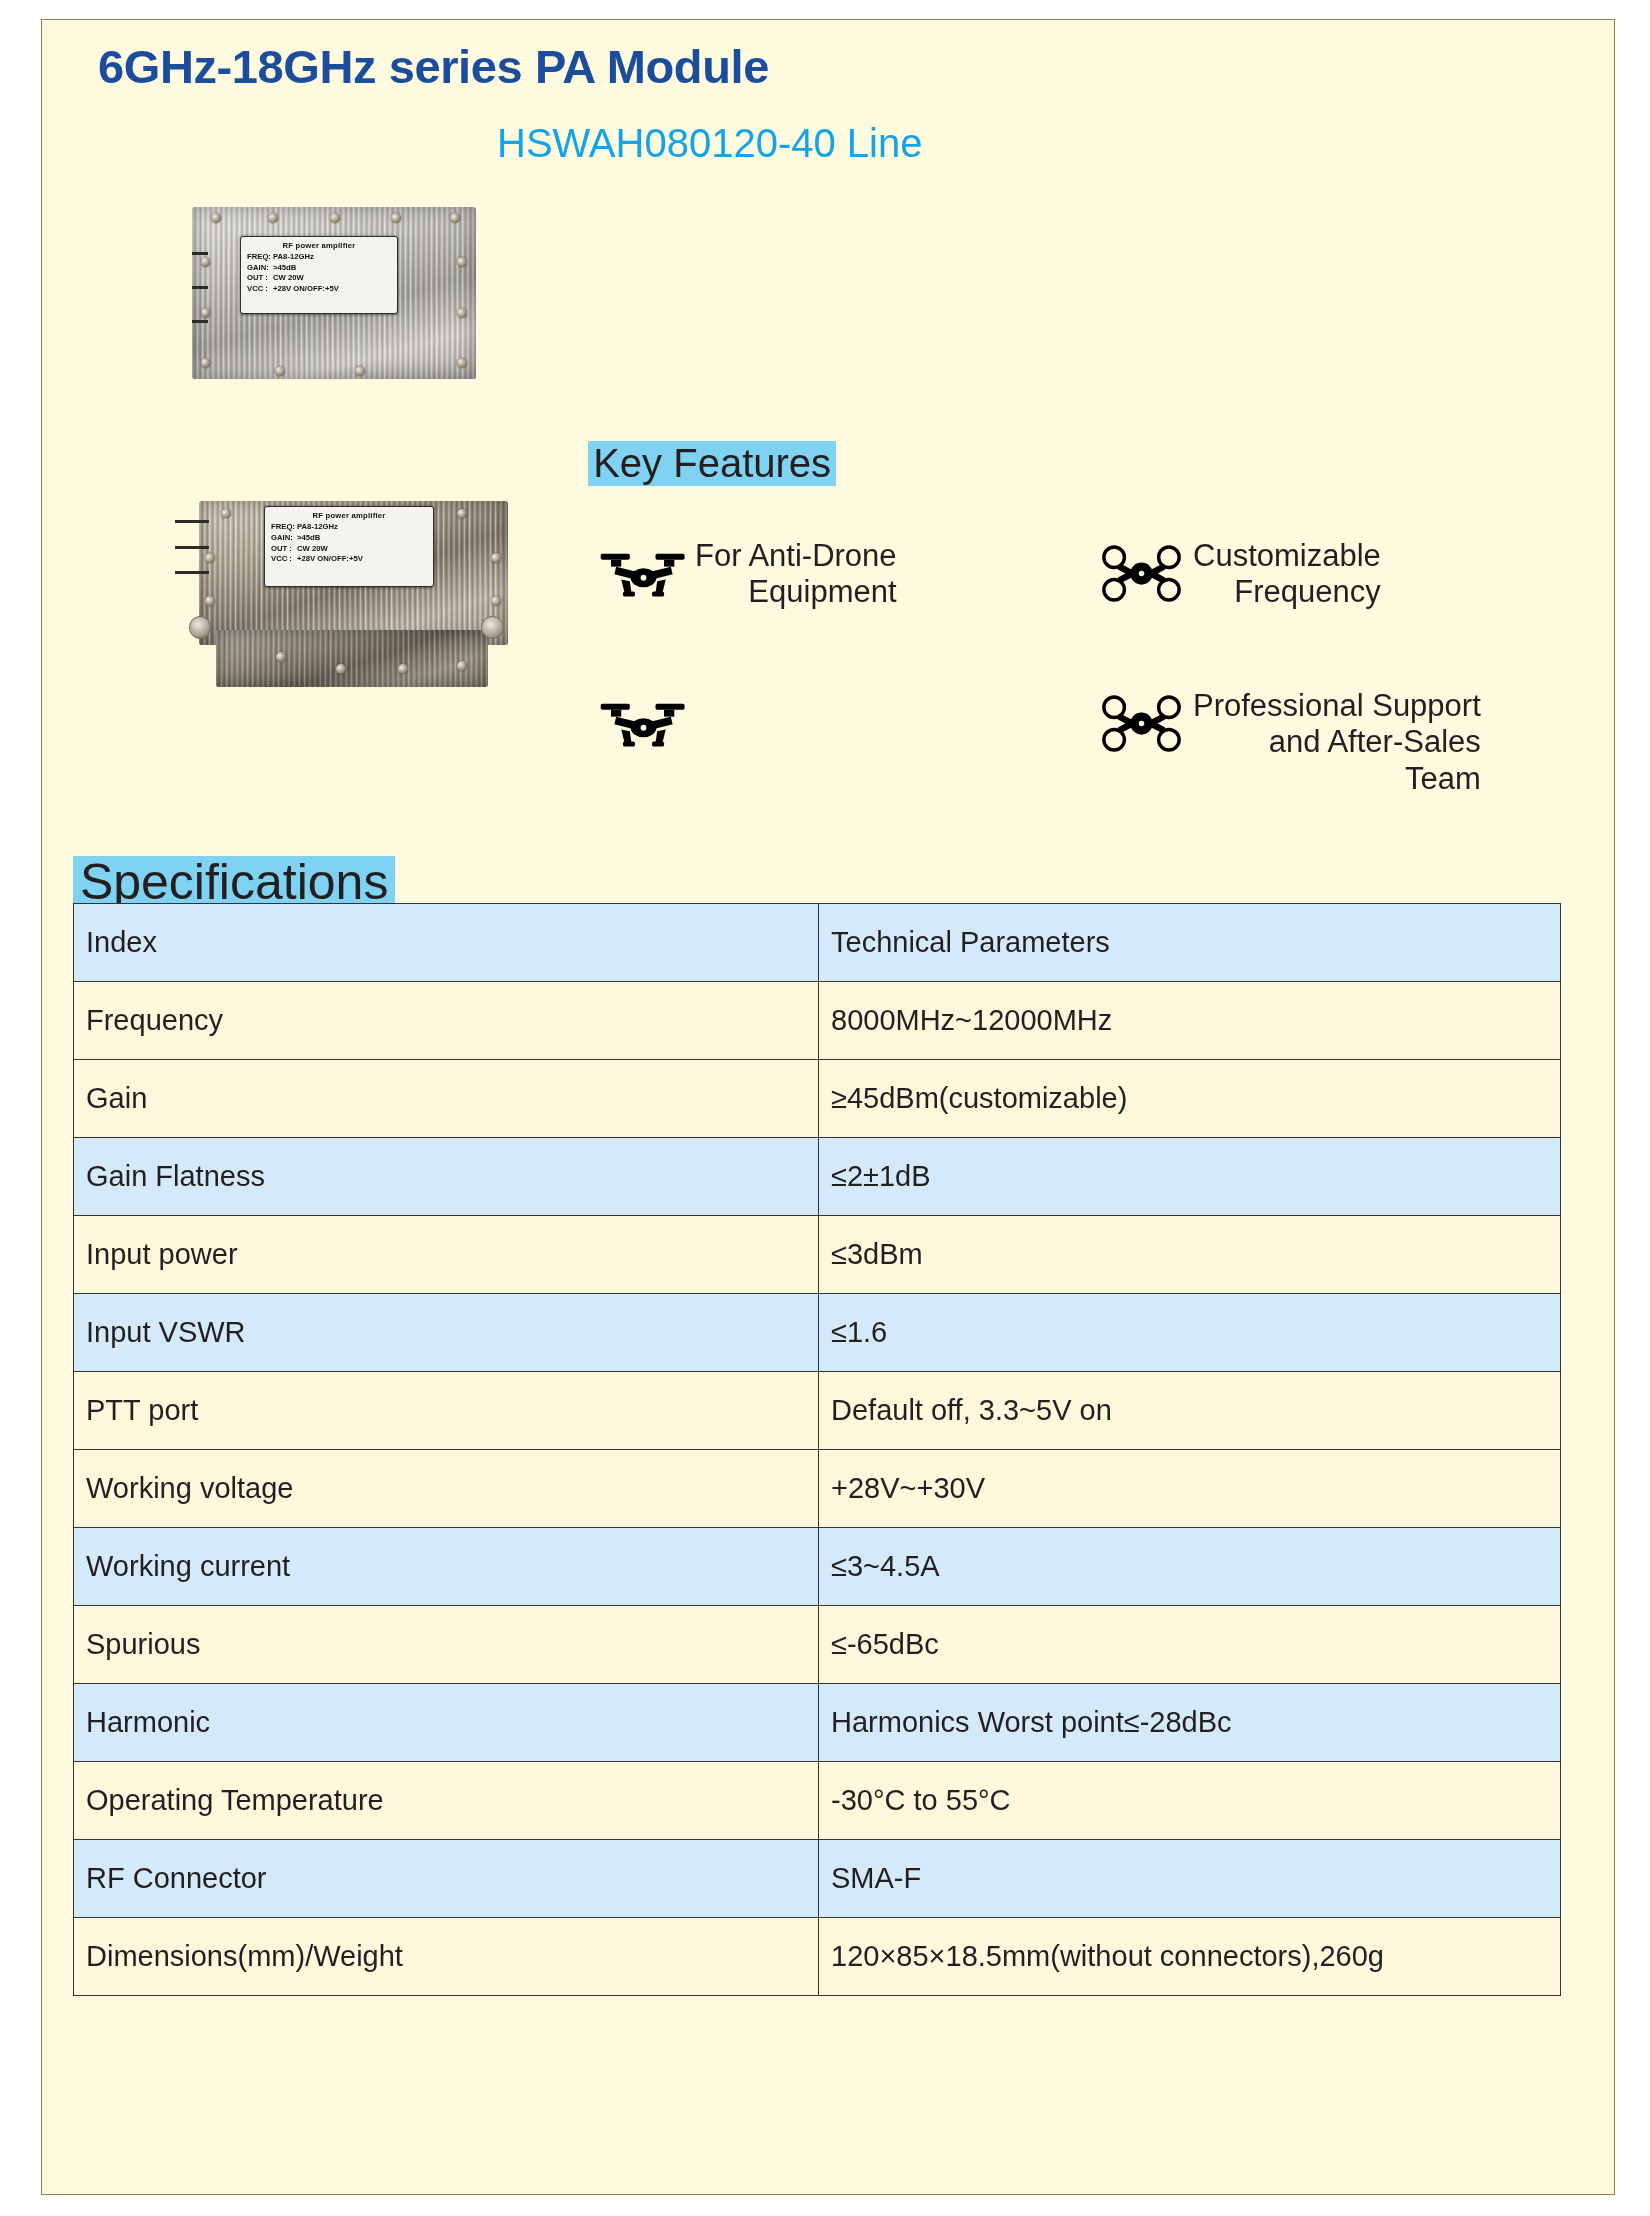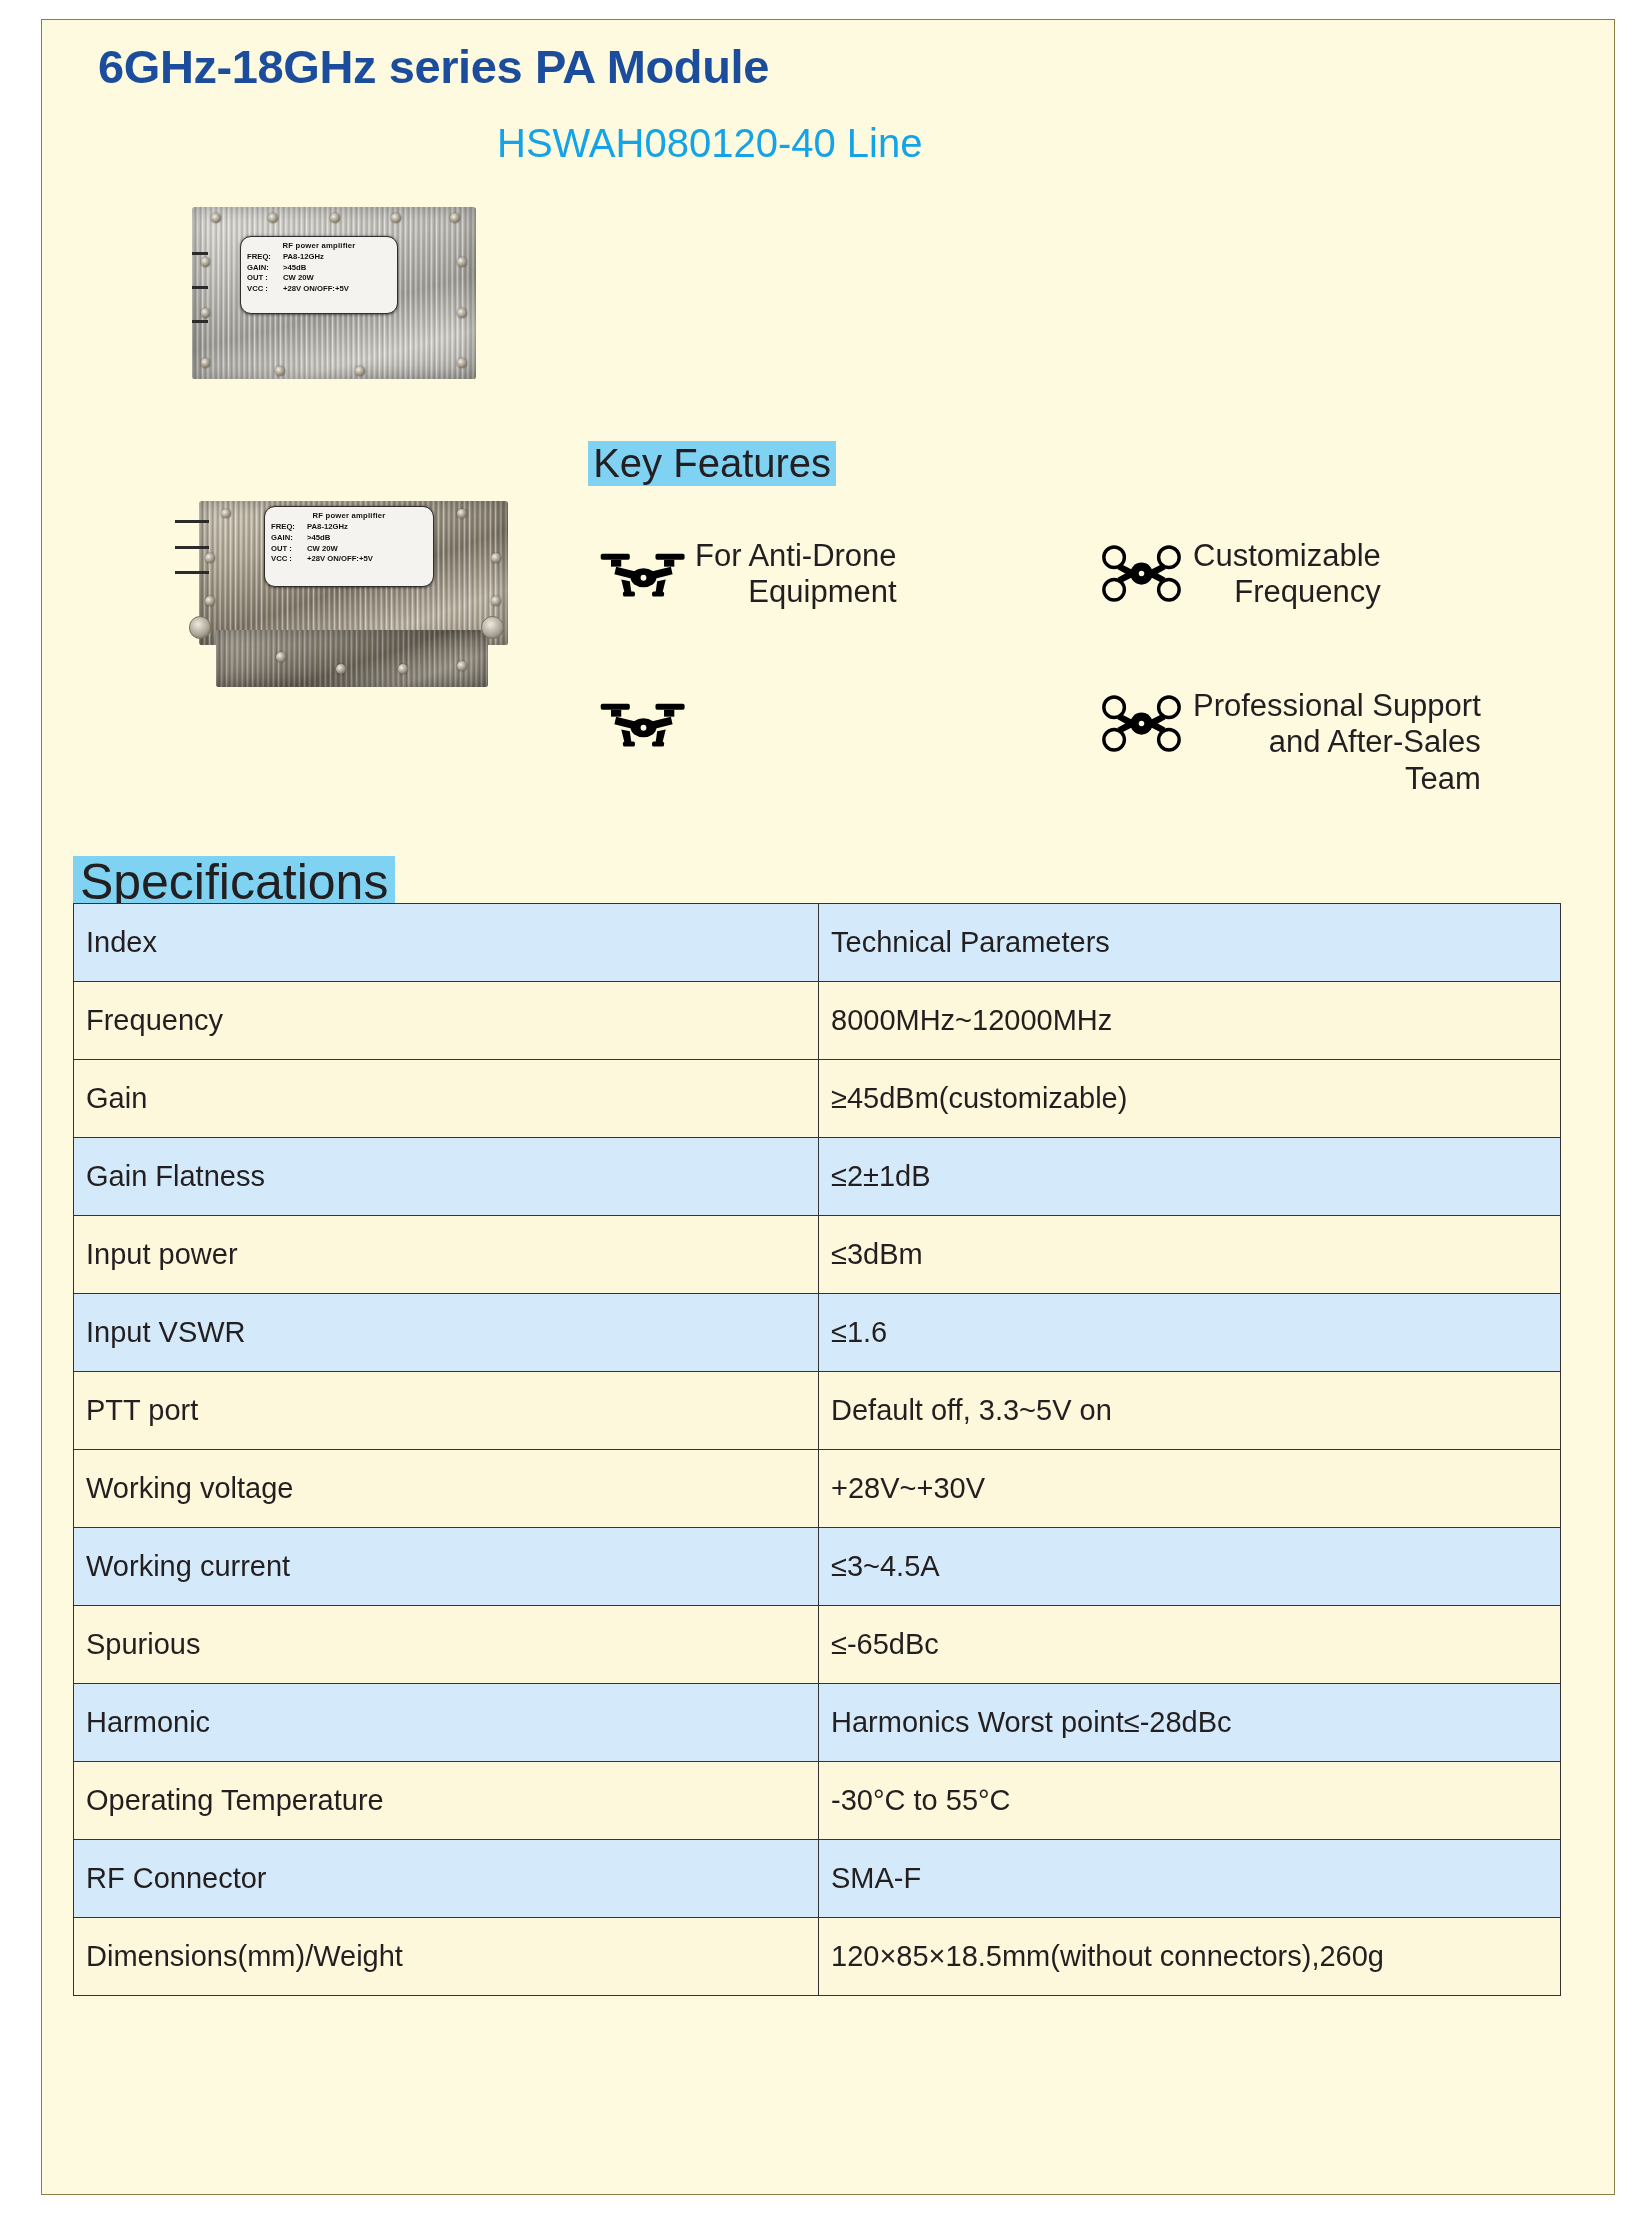--- a/index.html
+++ b/index.html
@@ -129,41 +129,41 @@
     position: absolute;
     width: 20.6px; height: 20.6px;
     border-radius: 50%;
     background: radial-gradient(circle at 40% 35%, #efeadf 0%, #a8a193 60%, #5a5345 100%);
     border: 1.7px solid #77705f;
   }
   .label-box {
     position: absolute;
     background: #f4f3ef;
     border: 1.7px solid #2e2e2e;
-    border-radius: 11px;
+    border-radius: 3px;
     box-shadow: 0 0.9px 2.6px rgba(0,0,0,0.5);
   }
   .label-title {
     text-align: center;
     font-size: 7.7px;
     font-weight: bold;
     color: #111;
     margin-top: 4.3px;
     letter-spacing: 0.2px;
   }
   .label-row {
     display: flex;
     font-size: 7.7px;
     font-weight: bold;
     color: #111;
     margin-left: 6px;
     margin-top: 1.7px;
     white-space: nowrap;
   }
-  .label-key { width: 36px; }
+  .label-key { width: 26px; }
 
   
   .features {
     position: absolute;
     left: 550px;
     top: 516px;
     width: 1014px;
   }
   .feat-row { display: flex; }
   .feat {

